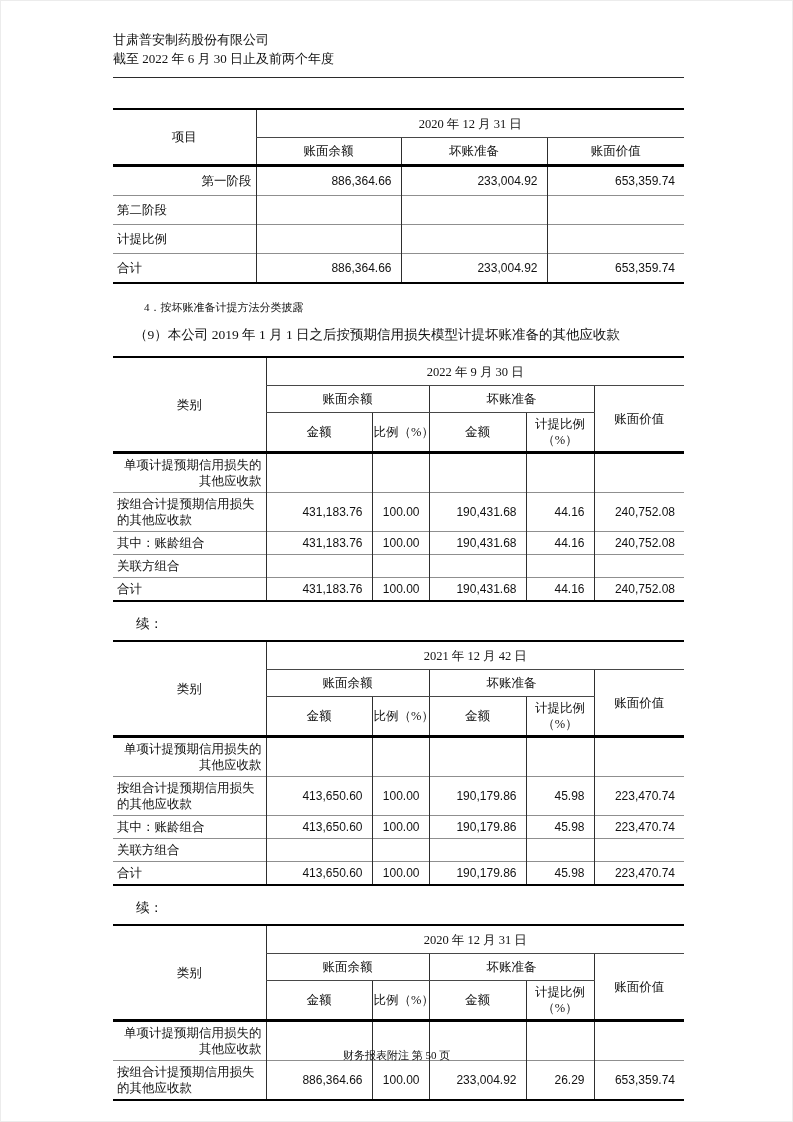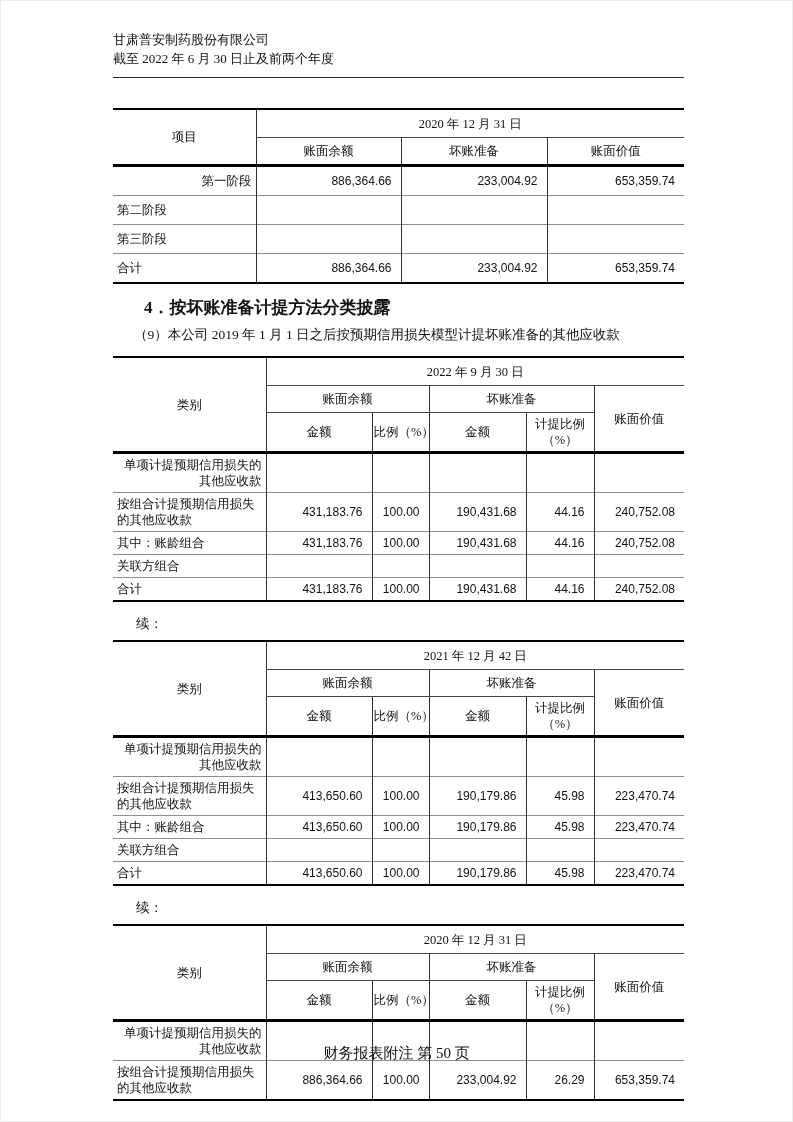--- a/index.html
+++ b/index.html
@@ -31,27 +31,27 @@
   .cat.center{text-align:left;}
   .num{font-family:"Liberation Sans","DejaVu Sans",sans-serif;font-size:12px;
        text-align:right;padding-right:9px;}
   .date-row td{height:21px;}
   .grp-row td{height:20px;}
   .sub-row td{height:20px;}
   .stage-tbl tbody td{height:22px;}
   .ecl-tbl tbody td{min-height:20px;}
   .nowrap{white-space:nowrap;}
   
-  .sec-heading{margin:14px 0 0 31px;font-size:17px;font-weight:bold;line-height:19px;}
+  .sec-heading{margin:14px 0 0 31px;font-size:11px;font-weight:normal;line-height:19px;}
   .sec-para{margin:8px 0 0 21px;font-size:13.5px;line-height:19px;}
   .tbl-gap1{margin-top:30px;}
   .tbl-gap2{margin-top:12px;}
   .cont-label{margin:13px 0 7px 23px;font-size:13.5px;line-height:18px;}
   .doc-footer{position:absolute;left:0;bottom:58px;width:100%;
-              text-align:center;font-size:15px;}
+              text-align:center;font-size:11px;}
 </style>
 </head>
 <body>
 
 <div class="page">
   <div class="content">
 
     <div class="doc-header">
       <p>甘肃普安制药股份有限公司</p>
       <p>截至 2022 年 6 月 30 日止及前两个年度</p>
@@ -83,21 +83,21 @@
             <td class="num vline-l">233,004.92</td>
             <td class="num vline-l">653,359.74</td>
           </tr>
           <tr>
             <td class="cat">第二阶段</td>
             <td class="num vline-l">&nbsp;</td>
             <td class="num vline-l">&nbsp;</td>
             <td class="num vline-l">&nbsp;</td>
           </tr>
           <tr>
-            <td class="cat">第三阶段</td>
+            <td class="cat">计提比例</td>
             <td class="num vline-l">&nbsp;</td>
             <td class="num vline-l">&nbsp;</td>
             <td class="num vline-l">&nbsp;</td>
           </tr>
           <tr>
             <td class="cat center">合计</td>
             <td class="num vline-l">886,364.66</td>
             <td class="num vline-l">233,004.92</td>
             <td class="num vline-l">653,359.74</td>
           </tr>

